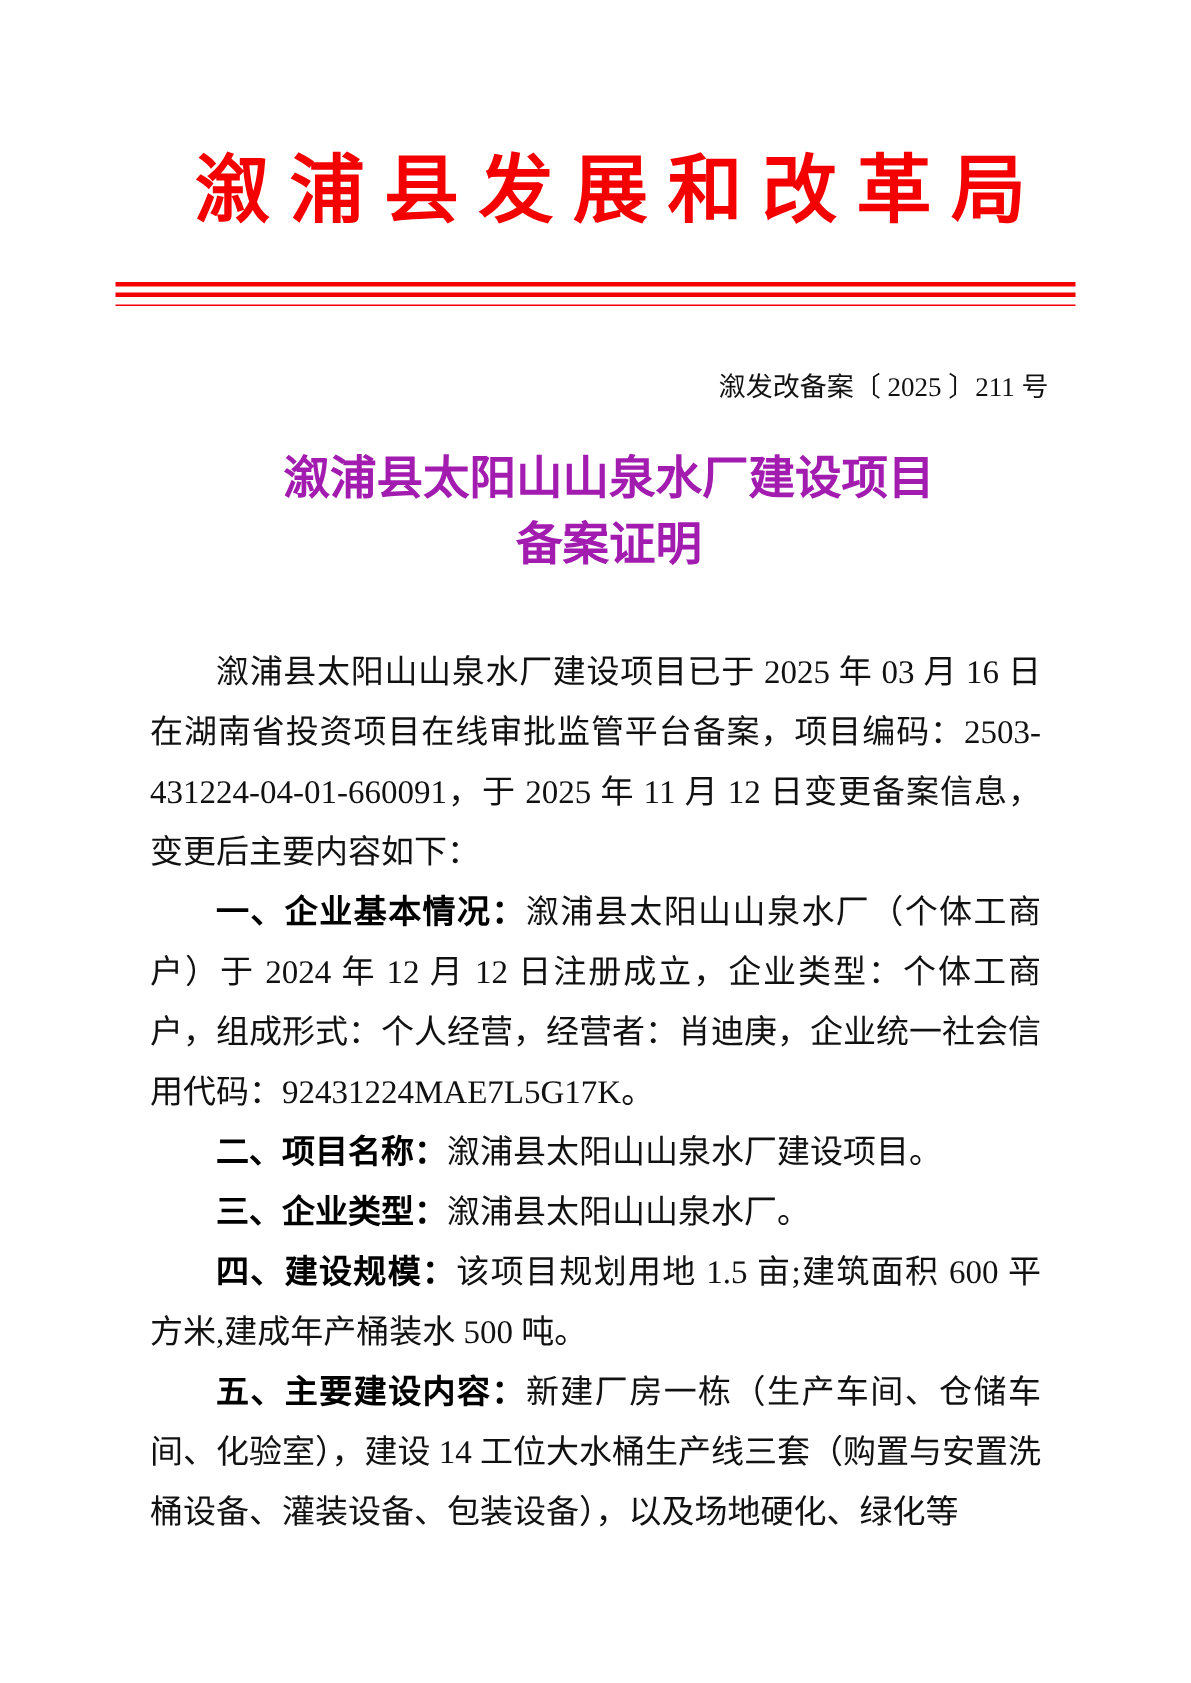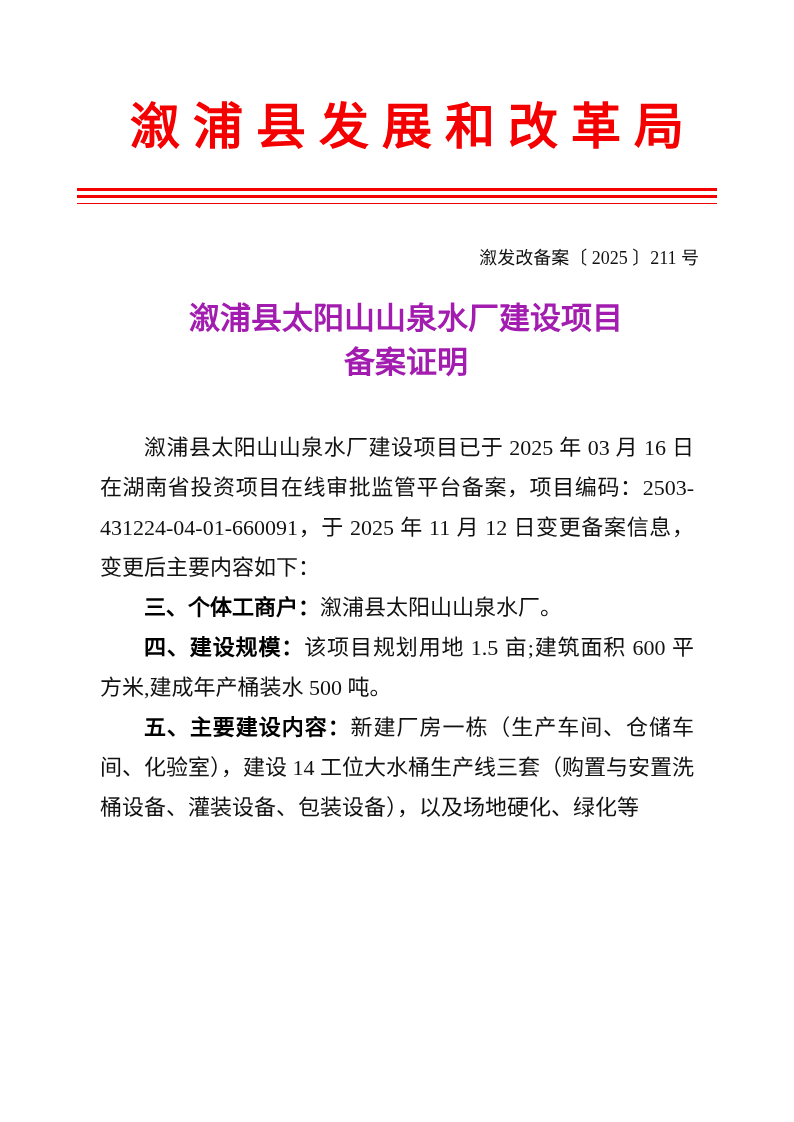--- a/index.html
+++ b/index.html
@@ -101,22 +101,24 @@
   <div class="doc-number">溆发改备案〔 2025 〕211 号</div>
 
   <div class="doc-title">
     <div>溆浦县太阳山山泉水厂建设项目</div>
     <div>备案证明</div>
   </div>
 
   <div class="doc-body">
     <p><span class="para-text">溆浦县太阳山山泉水厂建设项目已于 2025 年 03 月 16 日在湖南省投资项目在线审批监管平台备案，项目编码：2503-431224-04-01-660091，于 2025 年 11 月 12 日变更备案信息，变更后主要内容如下：</span></p>
 
+    <p><span class="para-label">一、企业基本情况：</span><span class="para-text">溆浦县太阳山山泉水厂（个体工商户）于 2024 年 12 月 12 日注册成立，企业类型：个体工商户，组成形式：个人经营，经营者：肖迪庚，企业统一社会信用代码：92431224MAE7L5G17K。</span></p>
 
+    <p><span class="para-label">二、项目名称：</span><span class="para-text">溆浦县太阳山山泉水厂建设项目。</span></p>
 
-    <p><span class="para-label">三、个体工商户：</span><span class="para-text">溆浦县太阳山山泉水厂。</span></p>
+    <p><span class="para-label">三、企业类型：</span><span class="para-text">溆浦县太阳山山泉水厂。</span></p>
 
     <p><span class="para-label">四、建设规模：</span><span class="para-text">该项目规划用地 1.5 亩;建筑面积 600 平方米,建成年产桶装水 500 吨。</span></p>
 
     <p><span class="para-label">五、主要建设内容：</span><span class="para-text">新建厂房一栋（生产车间、仓储车间、化验室），建设 14 工位大水桶生产线三套（购置与安置洗桶设备、灌装设备、包装设备），以及场地硬化、绿化等</span></p>
   </div>
 
 </div>
 
 </body></html>

